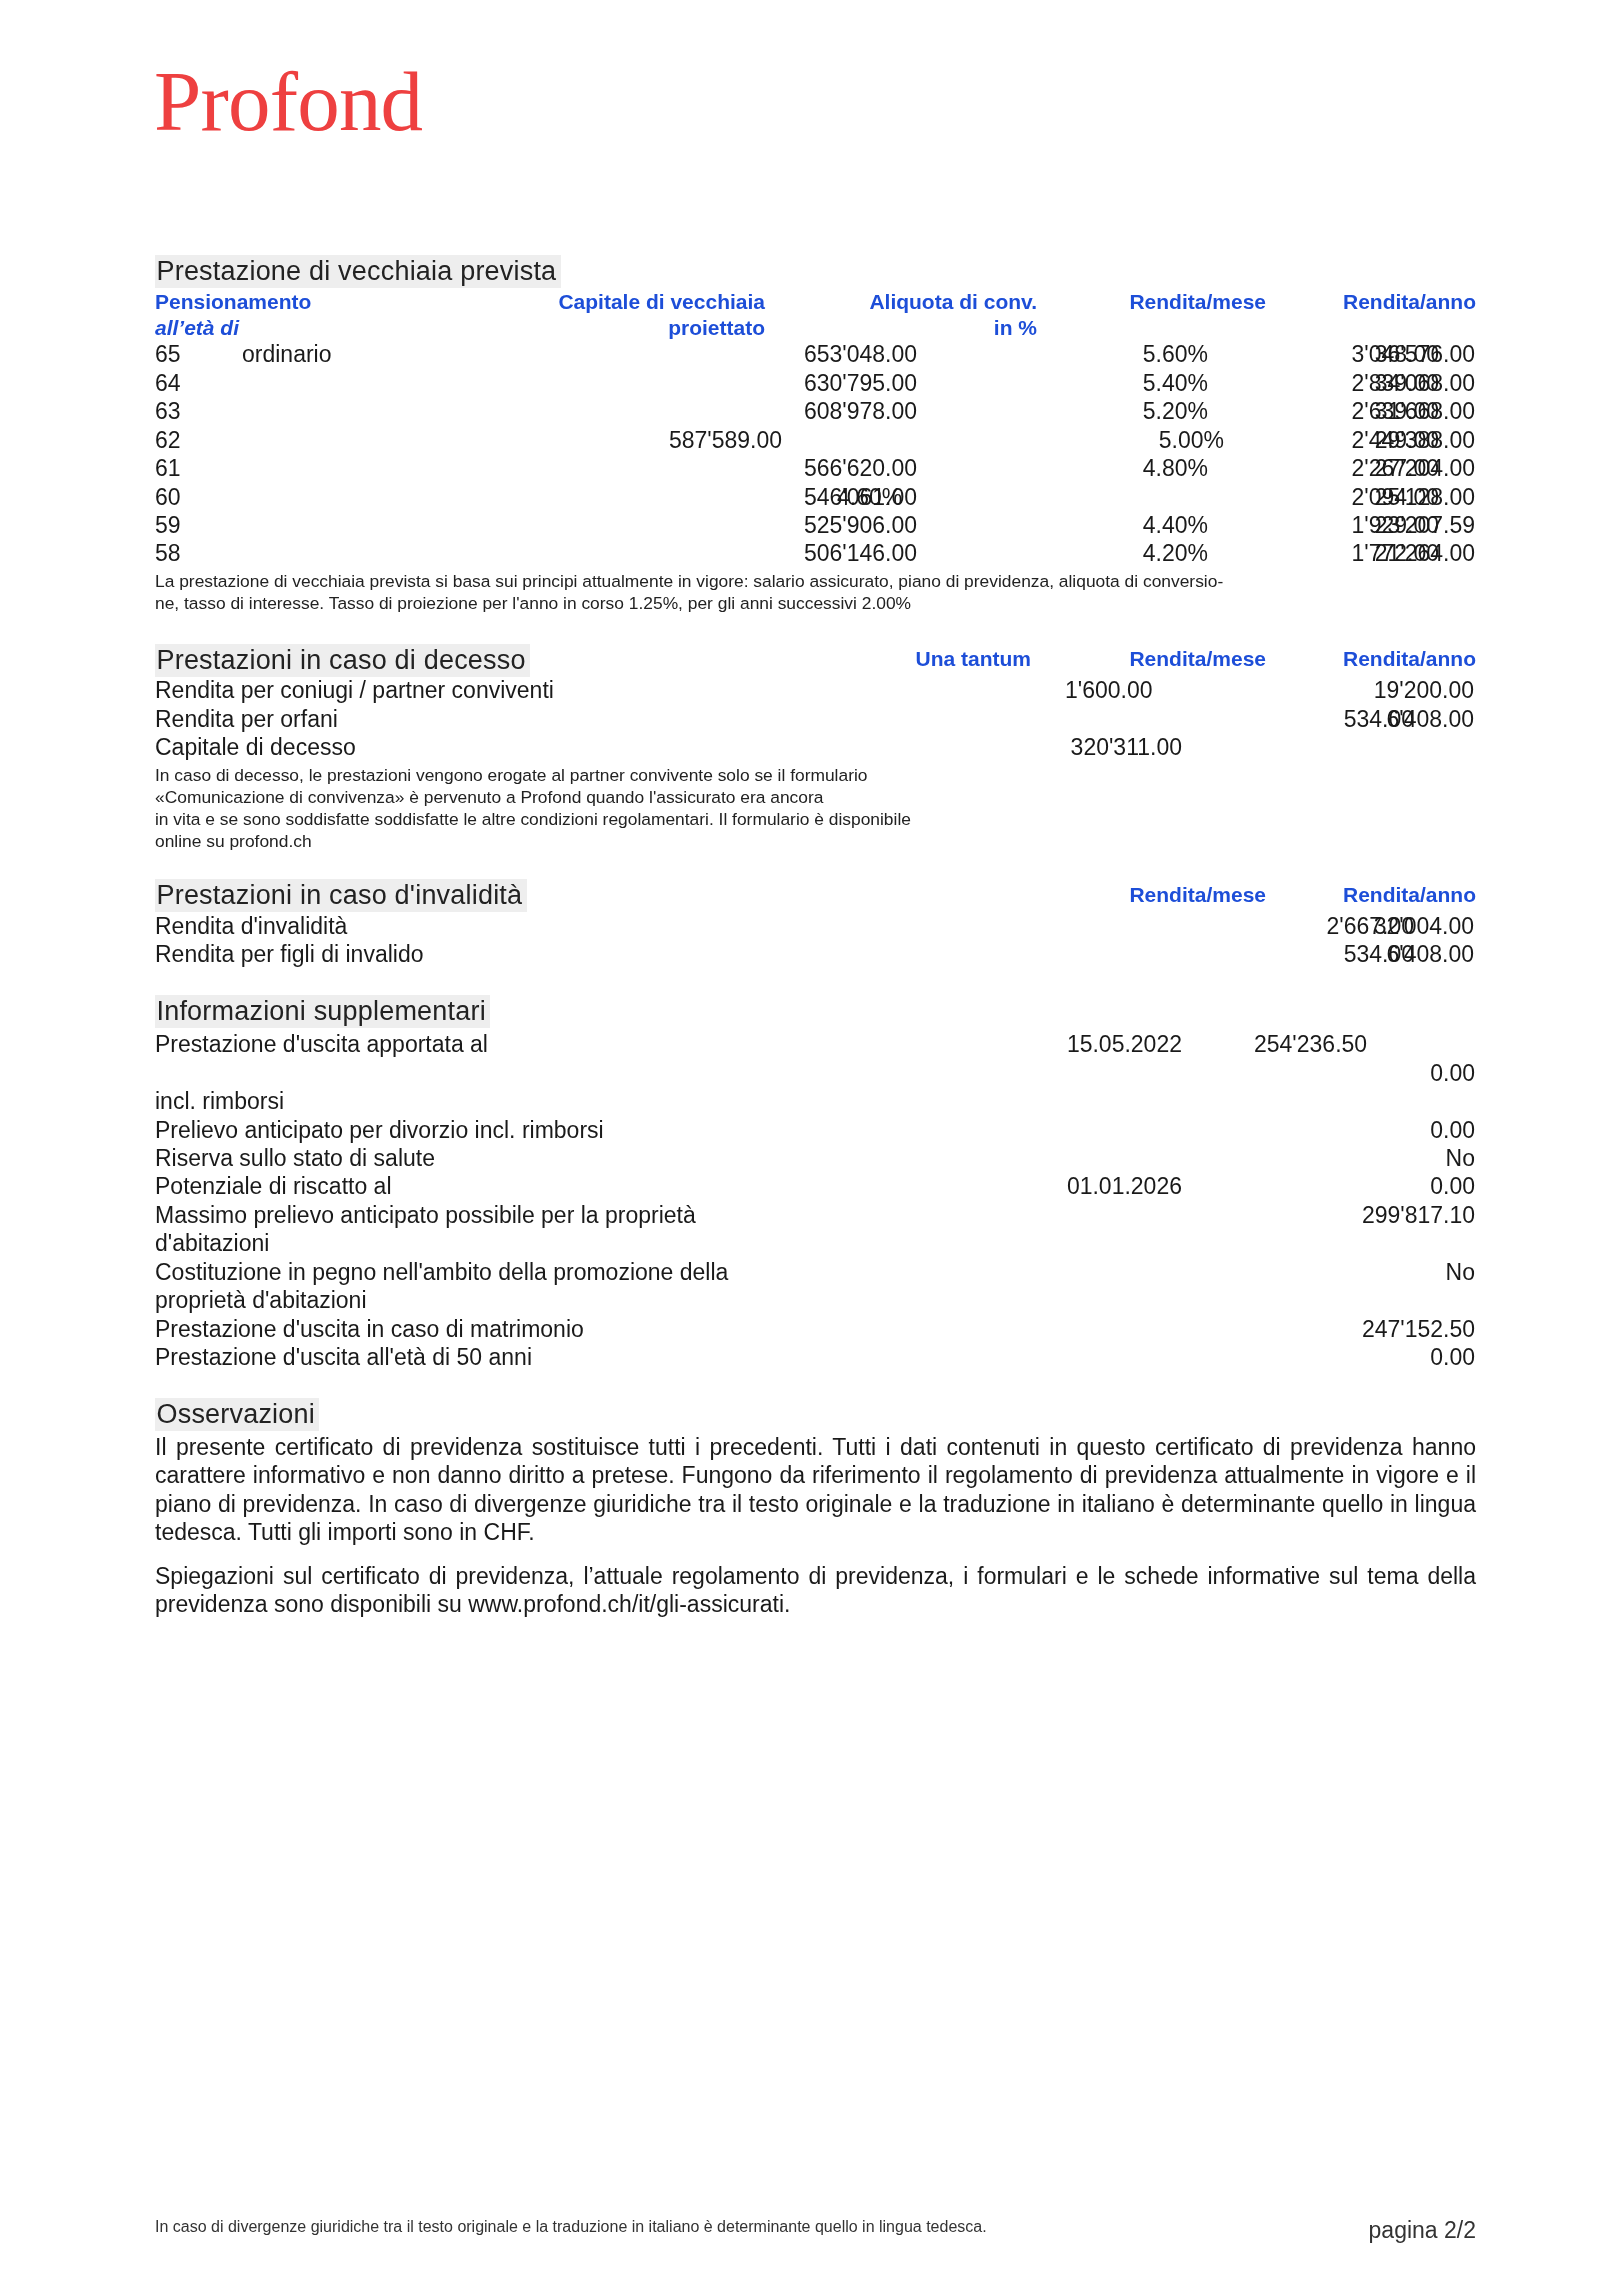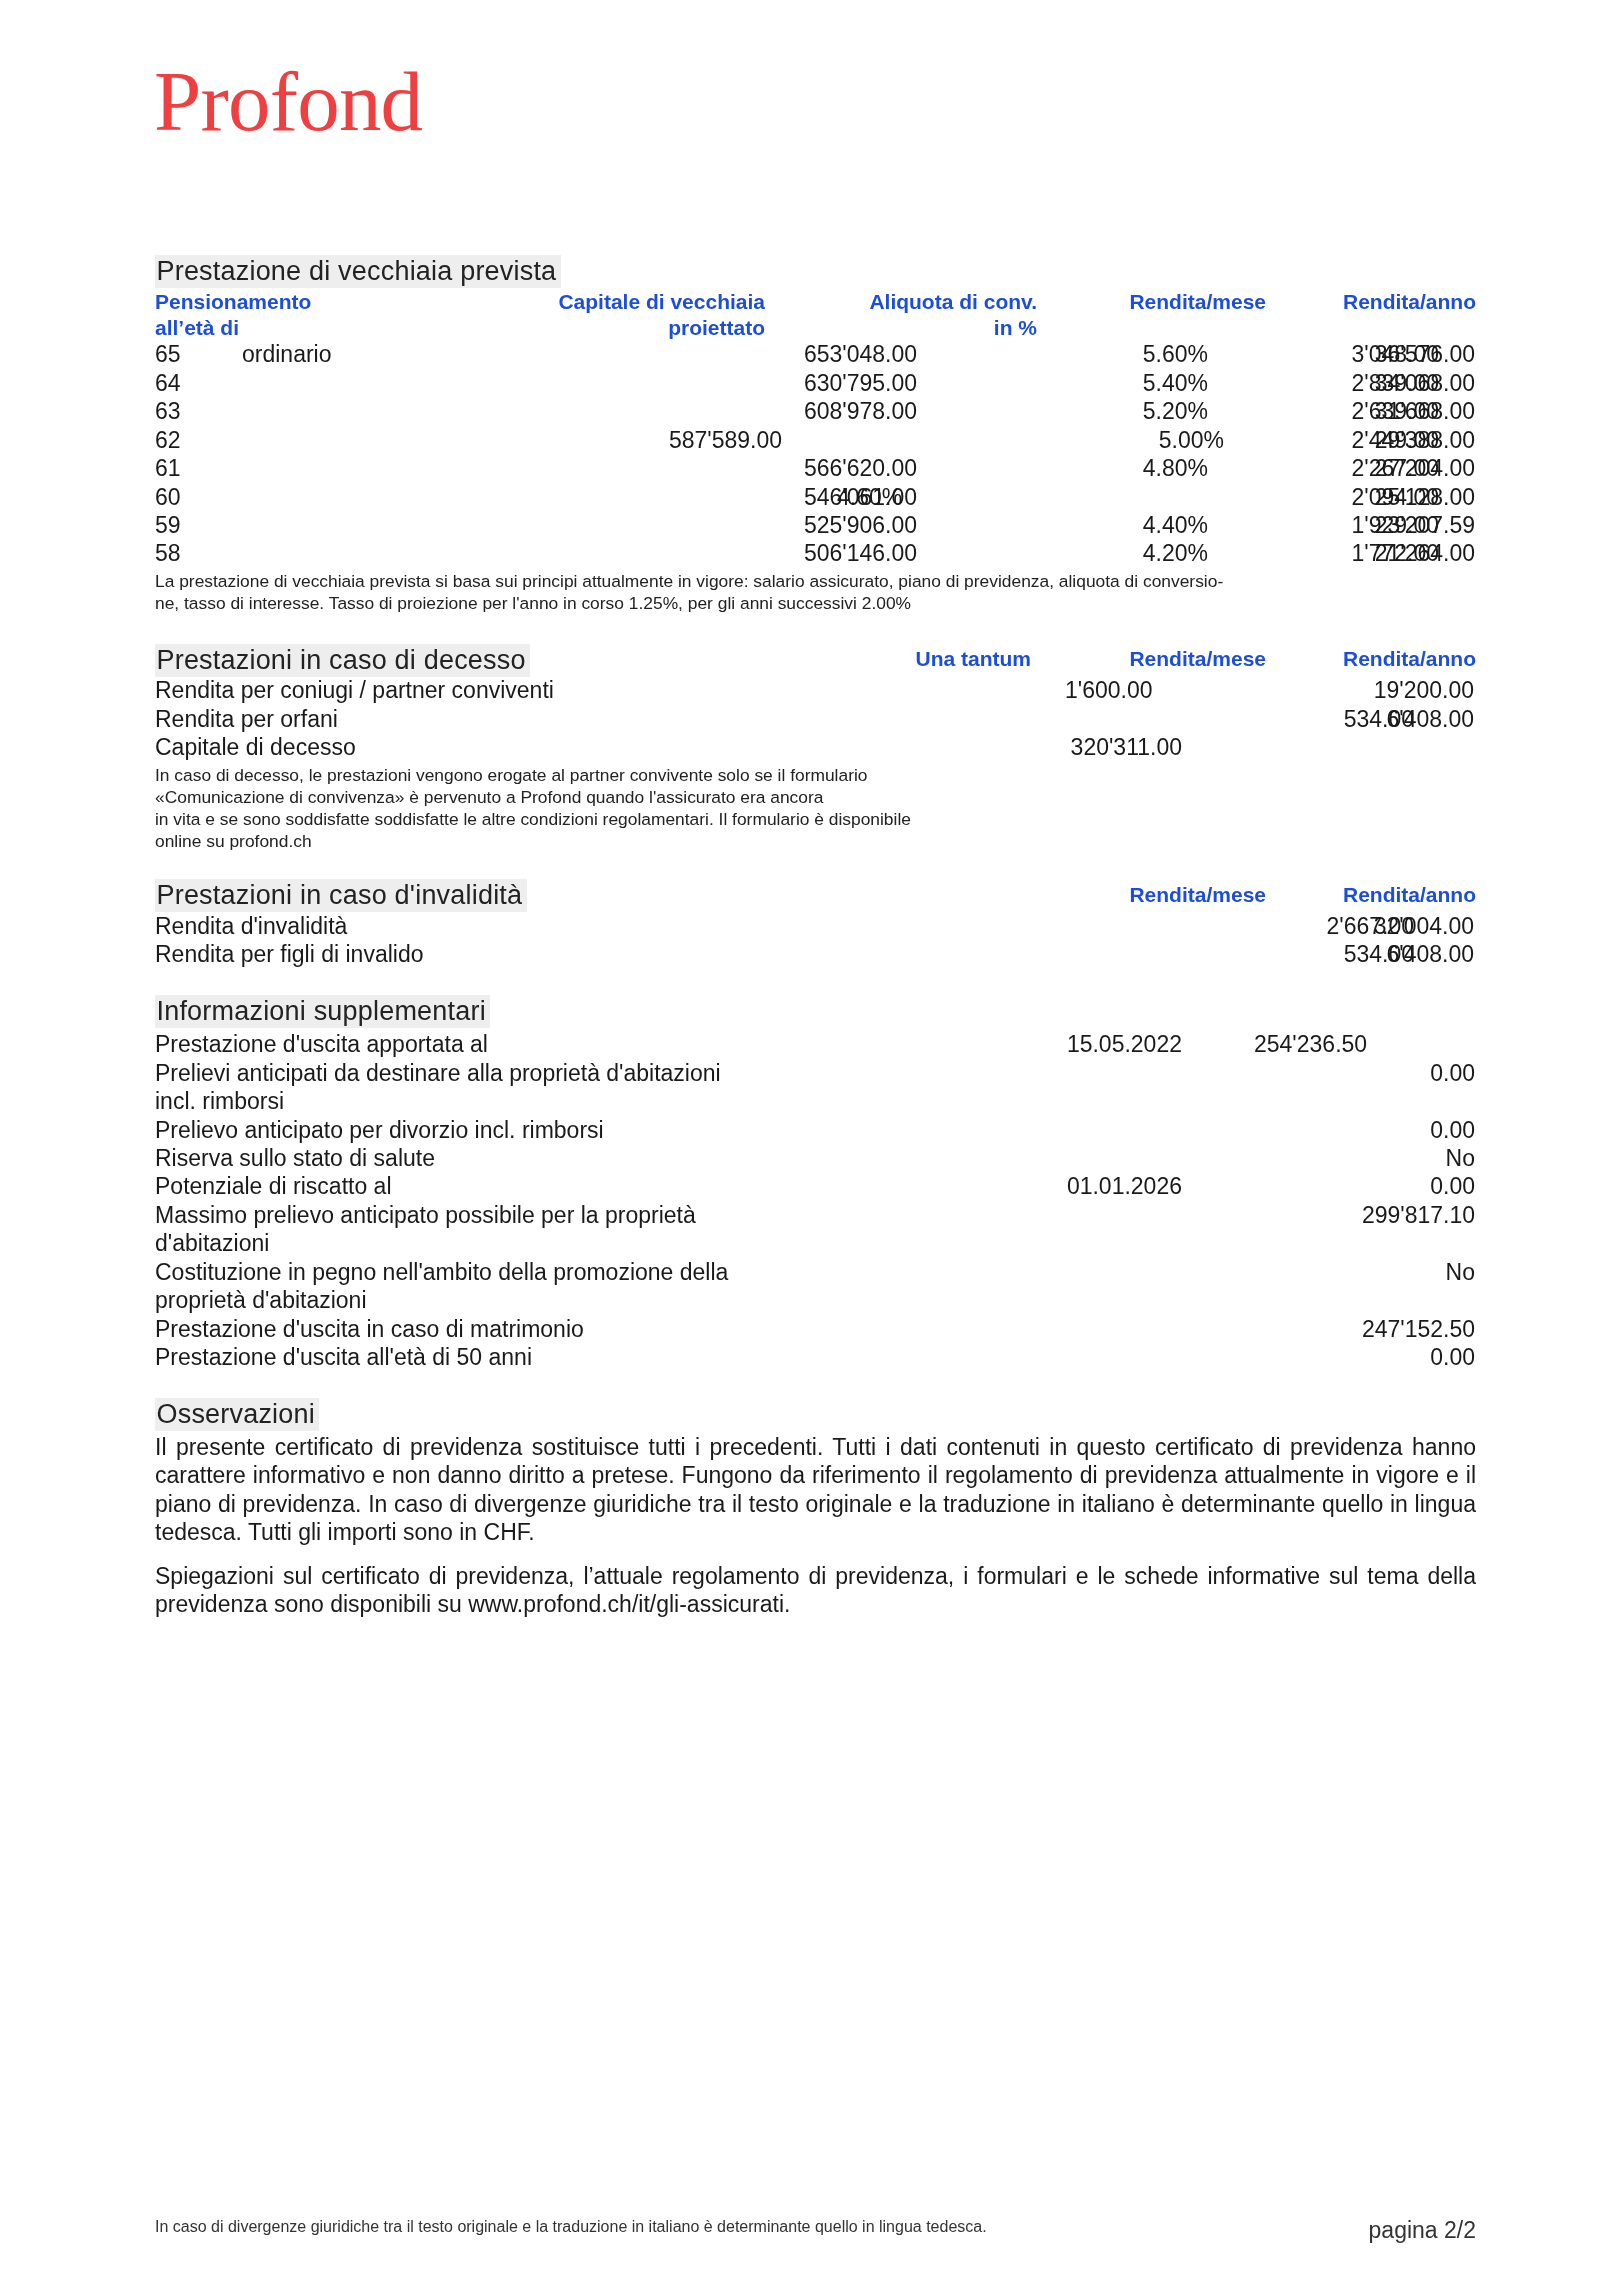--- a/index.html
+++ b/index.html
@@ -19,21 +19,21 @@
   .page-num { position: absolute; right: 146px; top: 2217px; font-size: 23px; color: #333; }
 </style>
 </head>
 <body>
 
 <div class="logo">Profond</div>
 
 <div class="heading" style="top:255px;">Prestazione di vecchiaia prevista</div>
 
 <div class="colhead" style="left:155px; top:289px;">Pensionamento</div>
-<div class="colhead" style="left:155px; top:315px;">all’età di</div>
+<div class="colhead" style="left:155px; top:315px;font-style:italic;">all’età di</div>
 <div class="colhead r" style="left:462px; width:303px; top:289px;">Capitale di vecchiaia</div>
 <div class="colhead r" style="left:462px; width:303px; top:315px;">proiettato</div>
 <div class="colhead r" style="left:758px; width:279px; top:289px;">Aliquota di conv.</div>
 <div class="colhead r" style="left:758px; width:279px; top:315px;">in %</div>
 <div class="colhead r" style="left:1046px; width:220px; top:289px;">Rendita/mese</div>
 <div class="colhead r" style="left:1258px; width:218px; top:289px;">Rendita/anno</div>
 
 <div id="vecchiaia-rows">
     <div class="row" style="top: 340px;">
       <span style="left: 0px;">65</span>
@@ -153,21 +153,20 @@
   </div>
 
 <div class="heading" style="top:995px;">Informazioni supplementari</div>
 <div id="supp-rows">
     <div class="row" style="top: 1030px;">
       <span style="left: 0px; top: 0px;">Prestazione d'uscita apportata al</span>
       <span style="left: 743px; width: 284px; text-align: right;">15.05.2022</span>
       <span style="left: 1099px; width: 221px; ">254'236.50</span>
     </div>
     <div class="row" style="top: 1059px;">
-      <span style="left: 0px; top: 0px;">Prelievi anticipati da destinare alla proprietà d'abitazioni</span>
       <span style="left: 0px; top: 28.4px;">incl. rimborsi</span>
       <span style="left: 743px; width: 284px; text-align: right;"></span>
       <span style="left: 1099px; width: 221px; text-align: right;">0.00</span>
     </div>
     <div class="row" style="top: 1116px;">
       <span style="left: 0px; top: 0px;">Prelievo anticipato per divorzio incl. rimborsi</span>
       <span style="left: 743px; width: 284px; text-align: right;"></span>
       <span style="left: 1099px; width: 221px; text-align: right;">0.00</span>
     </div>
     <div class="row" style="top: 1144px;">

